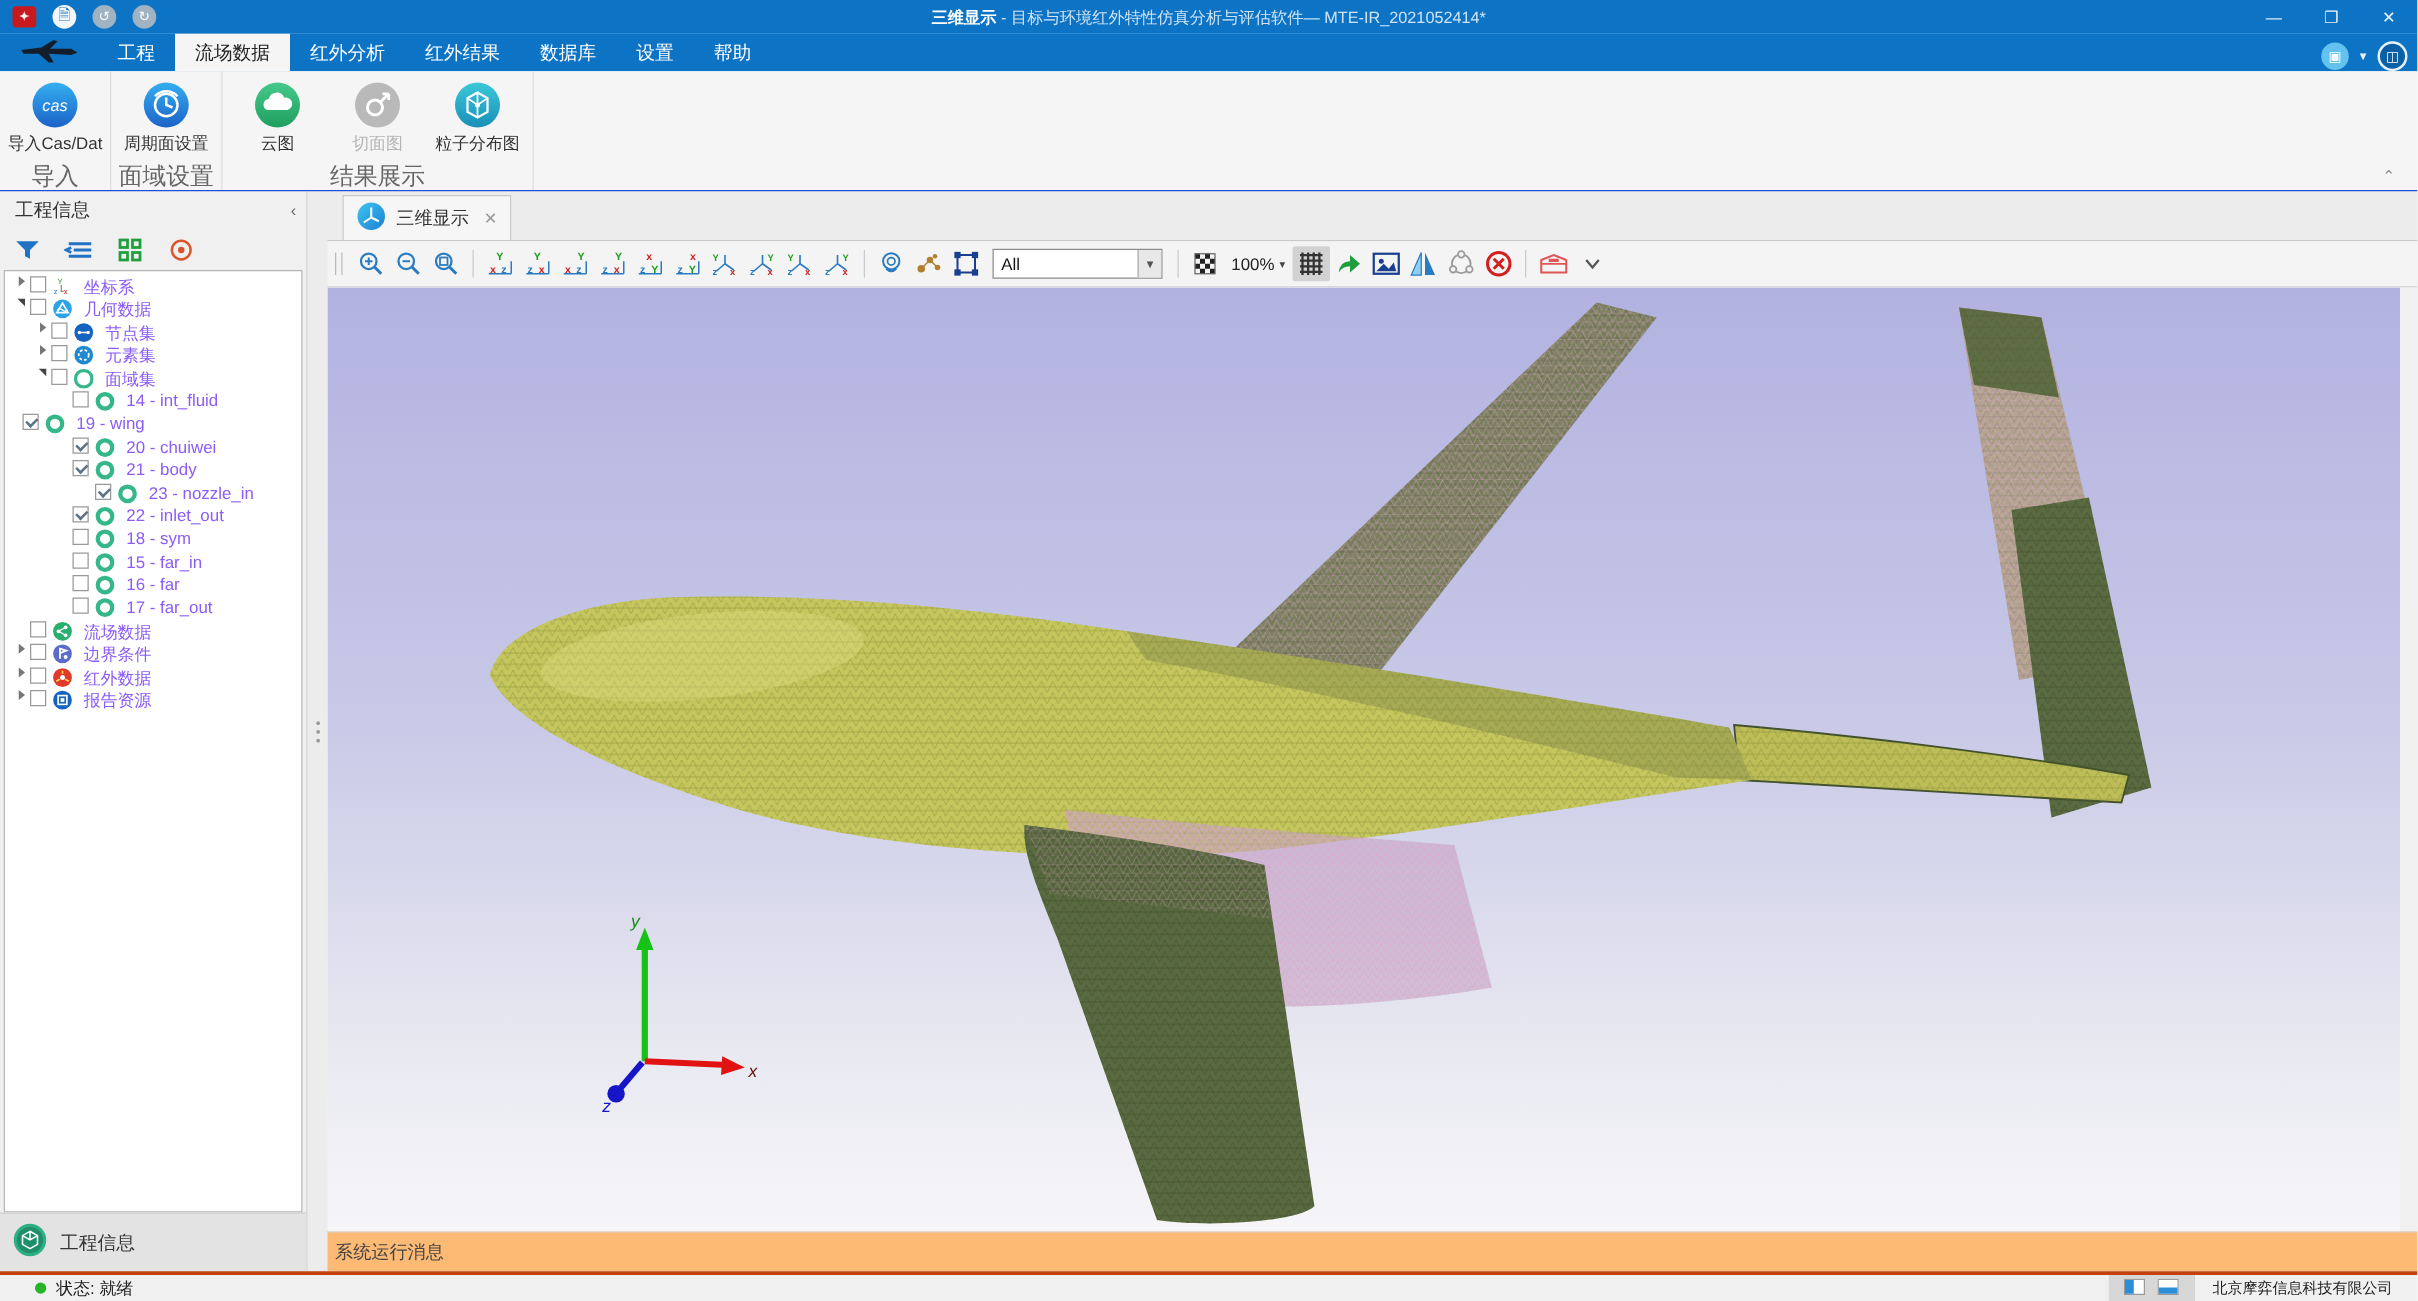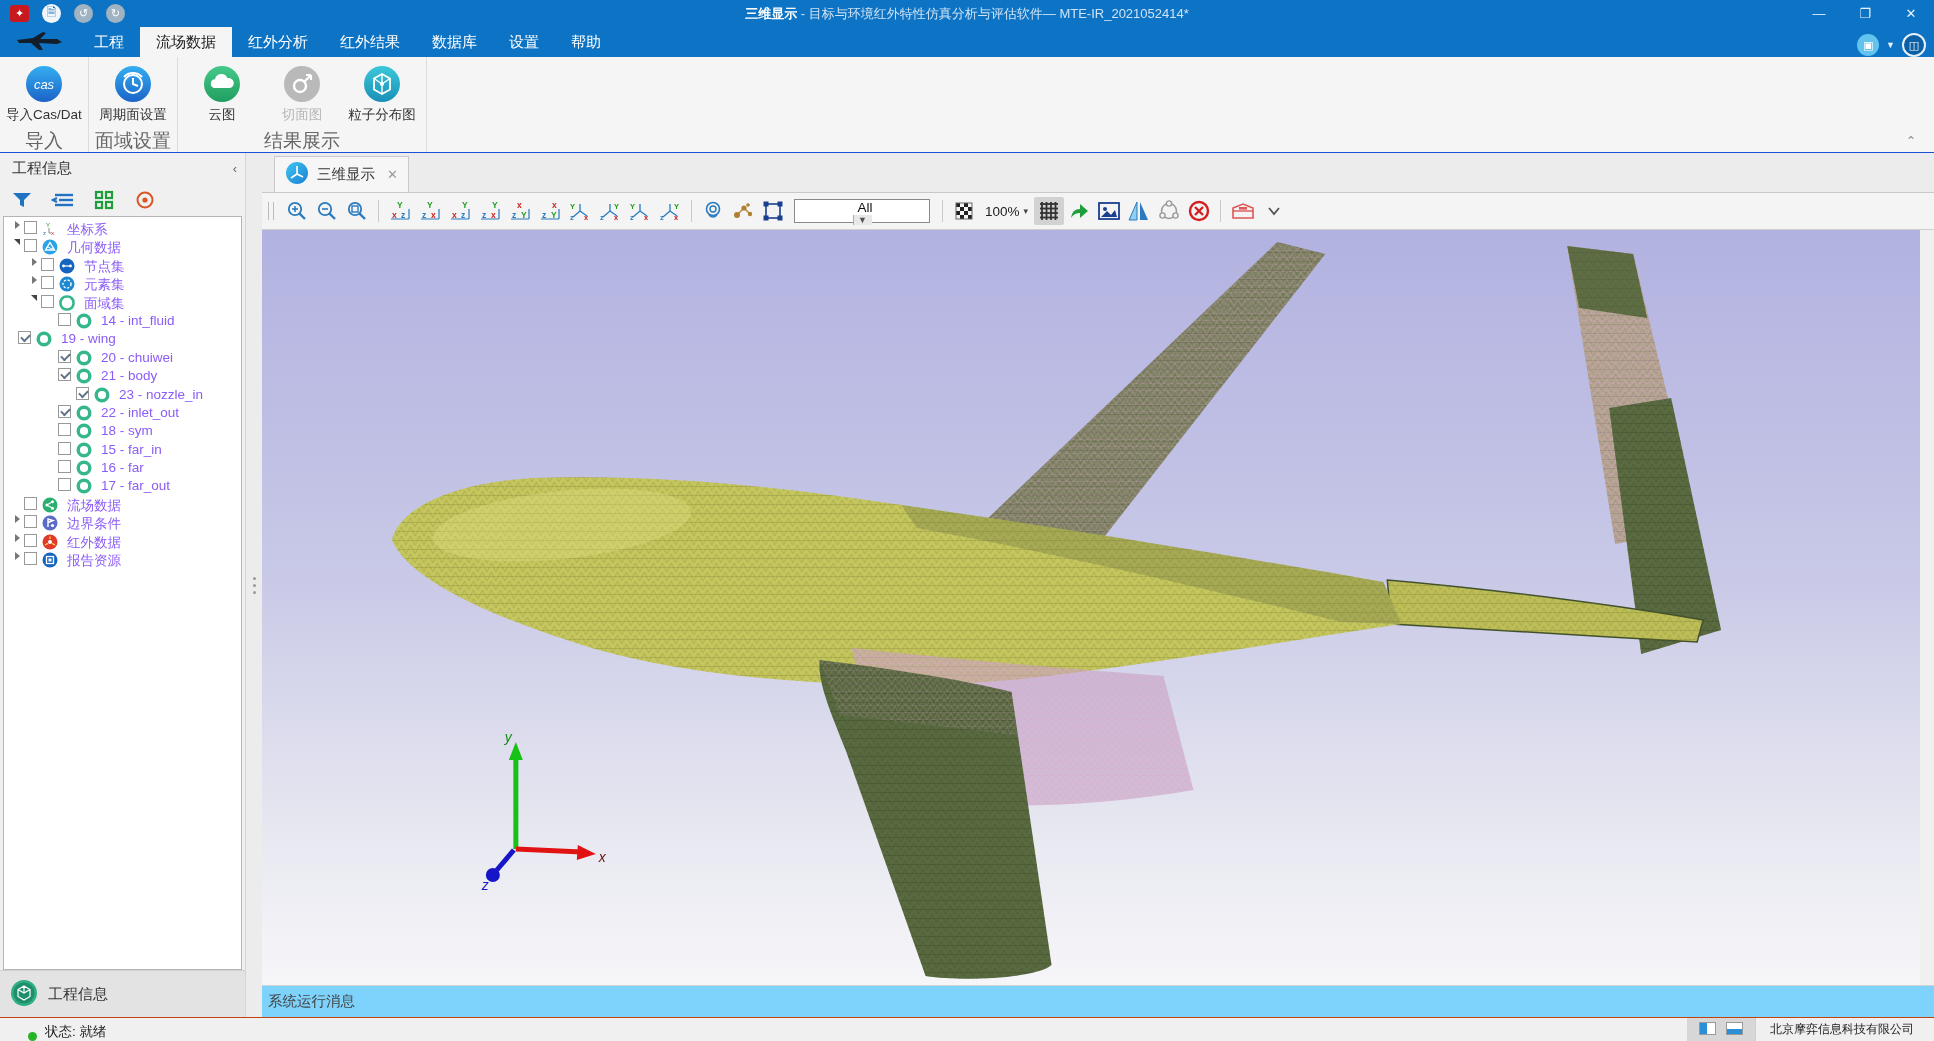--- a/index.html
+++ b/index.html
@@ -74,34 +74,34 @@
   .tabbar { height:40px; flex:none; display:flex; align-items:flex-end; border-bottom:1px solid #c9c9c9; background:#ececec; }
   .tab { height:36px; min-width:128px; margin-left:12px; background:#f6f6f6; border:1px solid #c9c9c9; border-bottom:none;
     display:flex; align-items:center; gap:8px; padding:0 10px; font-size:14.5px; color:#333; }
   .tab-close { color:#9a9a9a; font-size:13px; margin-left:4px; }
 
   .vtoolbar { height:37px; flex:none; background:#f4f4f4; border-bottom:1px solid #cfcfcf; display:flex; align-items:center; padding-left:4px; }
   .grip { width:6px; height:18px; border-left:1px solid #bbb; border-right:1px solid #bbb; margin:0 8px 0 2px; }
   .vtb { height:28px; min-width:30px; display:flex; align-items:center; justify-content:center; border-radius:2px; padding:0 3px; }
   .vtb.active { background:#d2d2d2; }
   .vsep { width:1px; height:22px; background:#c9c9c9; margin:0 6px; }
-  .combo { width:136px; height:24px; background:#fff; border:1px solid #8a8a8a; display:flex; align-items:center; margin:0 6px;flex-direction:column; }
+  .combo { width:136px; height:24px; background:#fff; border:1px solid #8a8a8a; display:flex; align-items:center; margin:0 6px; }
   .combo-val { flex:1; padding-left:6px; font-size:13.5px; color:#111; }
   .combo-btn { width:19px; height:22px; background:#e8e8e8; border-left:1px solid #adadad; display:flex; align-items:center; justify-content:center; color:#555; font-size:9px; }
   .zoomlvl { display:flex; align-items:center; gap:4px; font-size:13.5px; color:#222; padding:0 6px; }
   .caret-s { font-size:9px; color:#444; }
 
   .viewport { flex:1; min-height:0; position:relative; background:#f0f0f0; padding-right:14px; }
   .canvas { width:100%; height:100%; display:block; }
 
-  .messagebar { height:32px; flex:none; background:#7dd3fc; border-top:1px solid #d2d2d2; display:flex; align-items:center;
+  .messagebar { height:32px; flex:none; background:#fdba74; border-top:1px solid #d2d2d2; display:flex; align-items:center;
     padding-left:6px; font-size:14.5px; color:#444; }
 
   
-  .statusbar { height:24px; flex:none; background:#f0f0f0; border-top:1px solid #c2410c; display:flex; align-items:flex-end; }
+  .statusbar { height:24px; flex:none; background:#f0f0f0; border-top:3px solid #c2410c; display:flex; align-items:center; }
   .st-dot { width:9px; height:9px; border-radius:50%; background:#27b327; margin:0 8px 0 28px; }
   .st-text { font-size:13.5px; color:#222; }
   .st-right { margin-left:auto; display:flex; align-items:center; height:100%; }
   .st-chip { background:#d7d7d7; height:100%; display:flex; align-items:center; gap:10px; padding:0 12px; }
   .st-company { font-size:12px; color:#222; padding:0 20px 0 14px; border-left:1px solid #cfcfcf; height:100%; display:flex; align-items:center; }
 </style>
 </head>
 <body>
 
 <div class="app">

